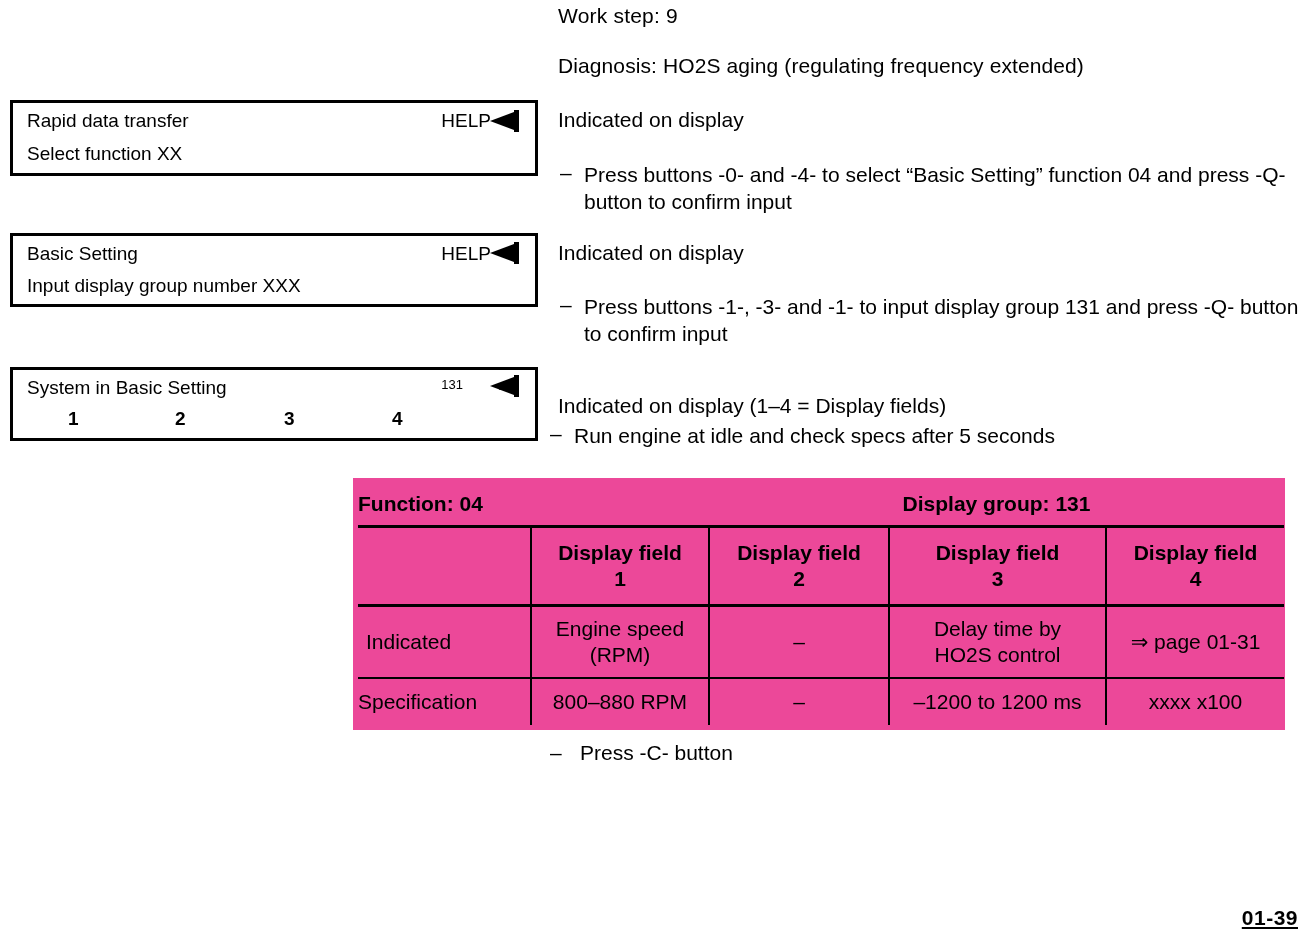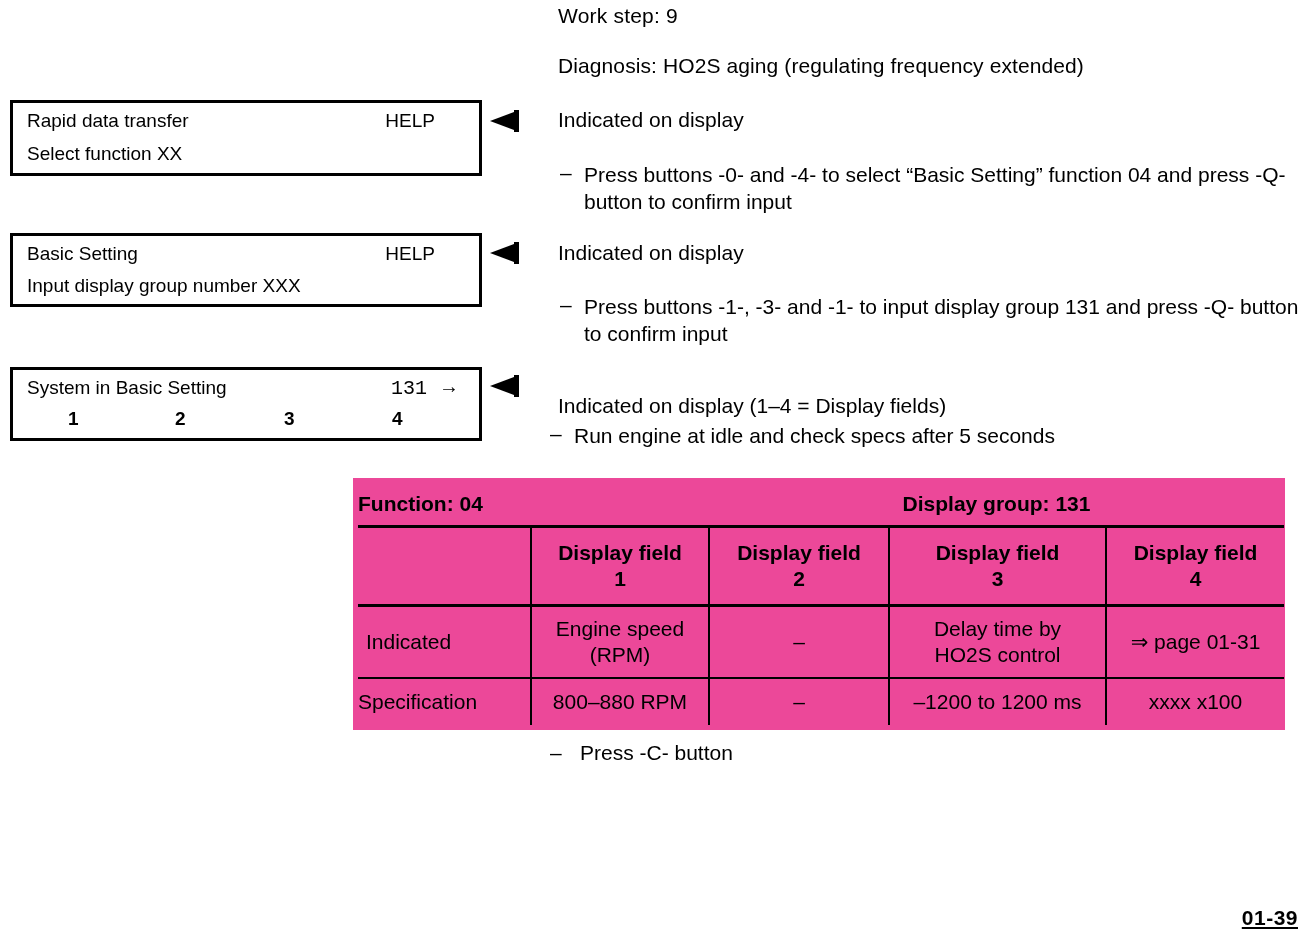--- a/index.html
+++ b/index.html
@@ -37,21 +37,21 @@
     font-size: 21px;
     font-weight: normal;
     letter-spacing: 0.1px;
     white-space: nowrap;
   }
 
   
   .display-box {
     position: absolute;
     left: 10px;
-    width: 472px;
+    width: 528px;
     border: 3px solid #000;
     background: #fff;
     box-sizing: border-box;
   }
   .db1 { top: 100px; height: 76px; }
   .db2 { top: 233px; height: 74px; }
   .db3 { top: 367px; height: 74px; }
 
   .db-line {
     position: relative;
@@ -74,25 +74,24 @@
   }
   .db-sub {
     position: absolute;
     left: 14px;
     top: 5px;
     font-size: 19px;
     white-space: nowrap;
   }
   .db-group {
     position: absolute;
-    right: 52px;
+    right: 72px;
     top: 7px;
-    font-size: 20px;
-    white-space: nowrap;
-    font-family: Liberation Mono, monospace;
+    font-size: 13px;
+    white-space: nowrap;
   }
   .db-arrow {
     position: absolute;
     right: 20px;
     top: 6px;
     font-size: 20px;
     line-height: 1;
   }
   .db-fields {
     position: absolute;

